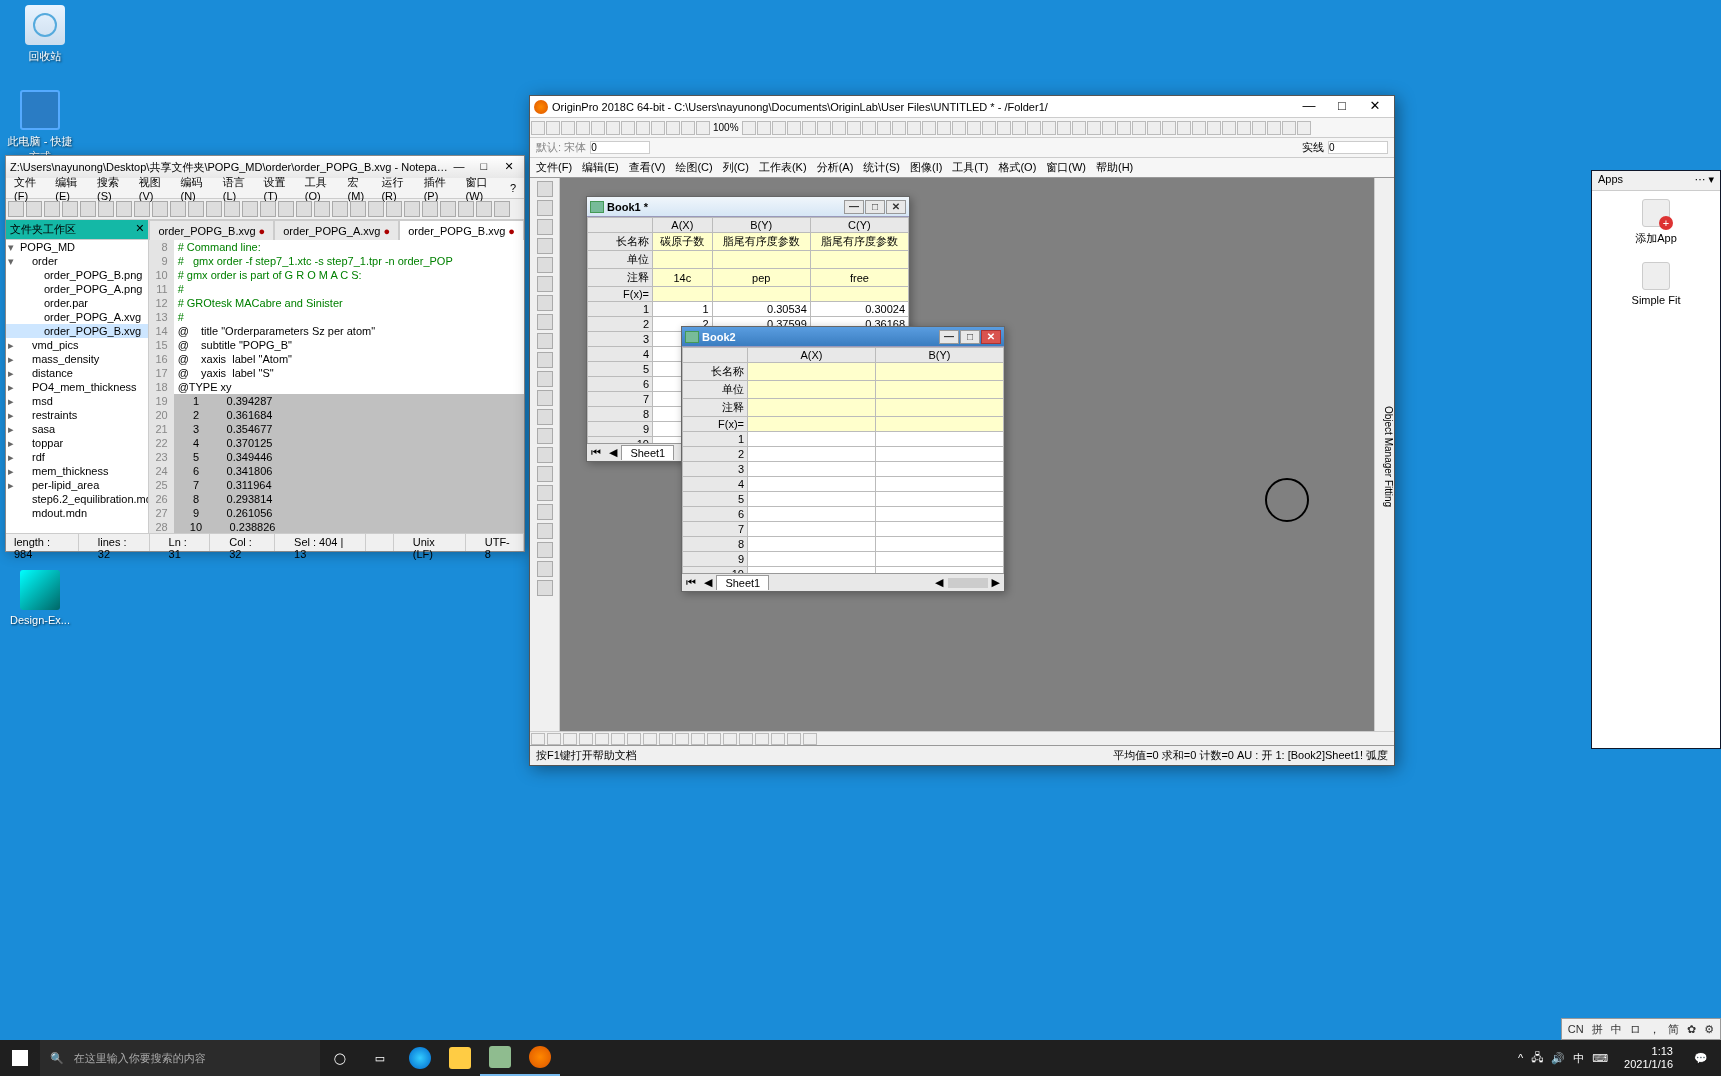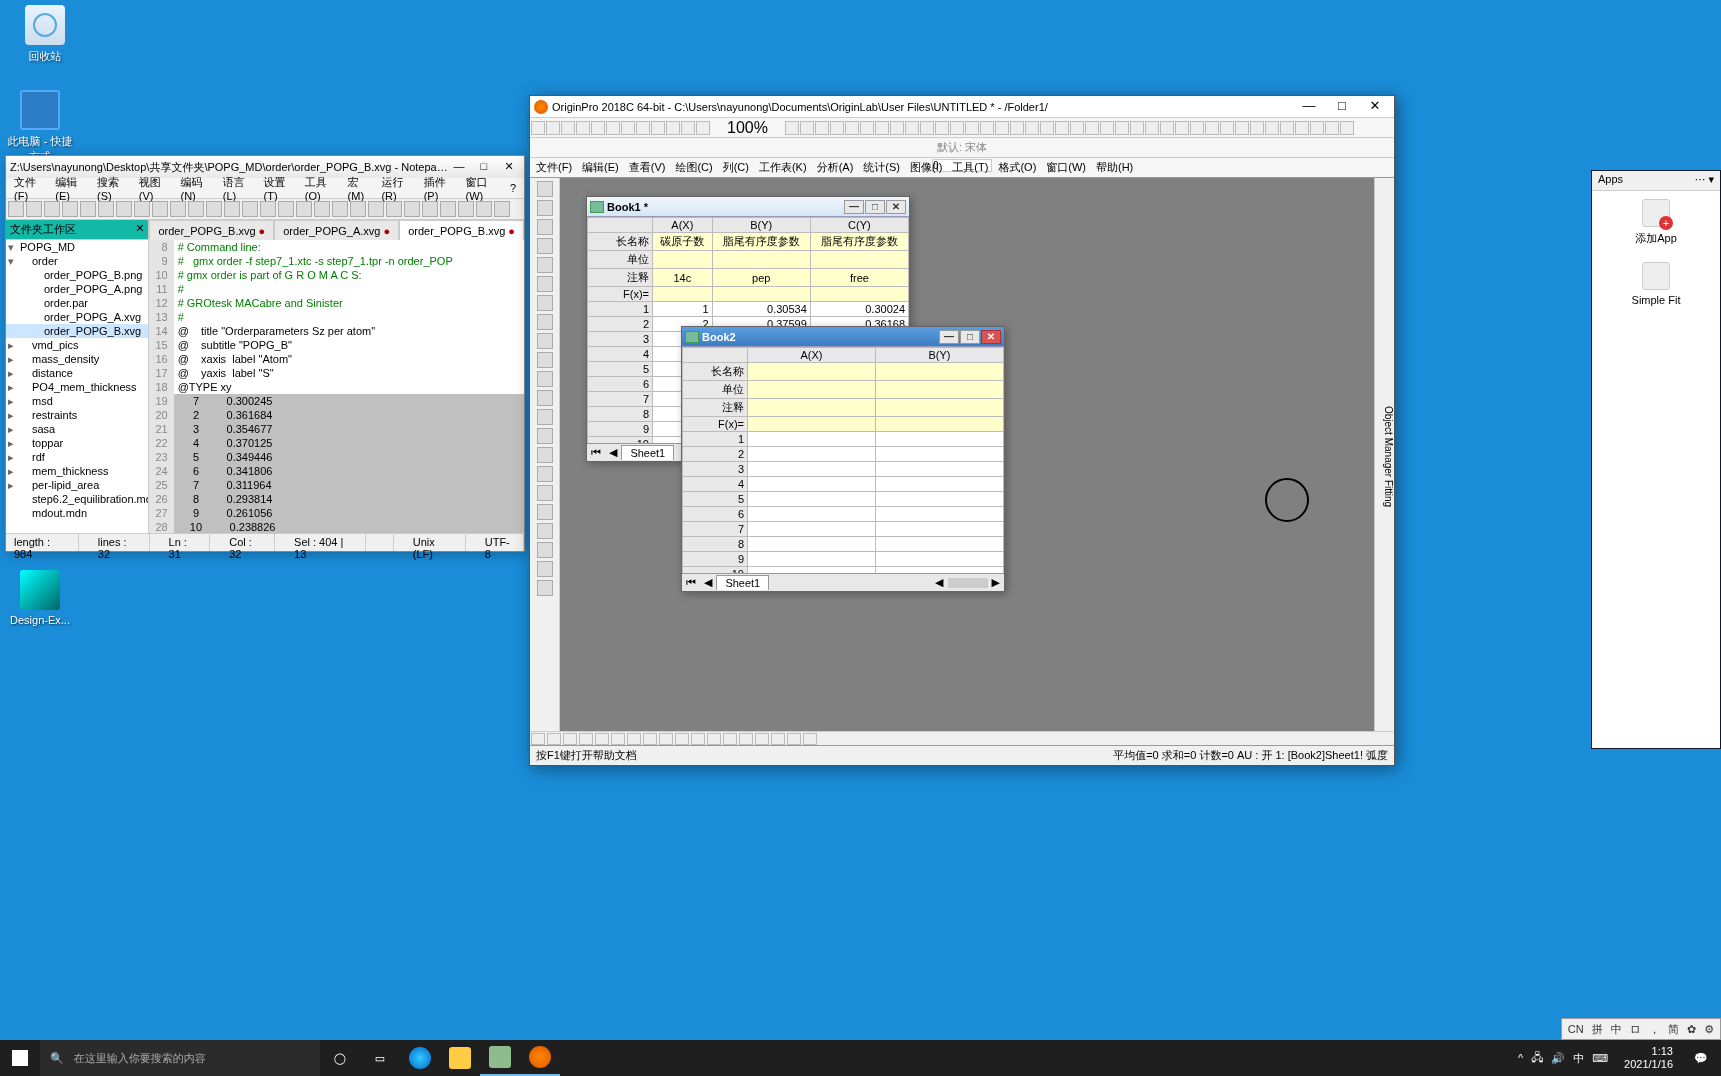--- a/index.html
+++ b/index.html
@@ -47,22 +47,22 @@
 .npp-status span { padding:2px 8px; border-right:1px solid #ccc; }
 
 
 .origin { position:absolute; left:529px; top:95px; width:866px; height:671px; background:#f0f0f0; border:1px solid #555; box-shadow:3px 3px 16px rgba(0,0,0,.4); }
 .origin-title { height:22px; background:#fff; border-bottom:1px solid #ccc; display:flex; align-items:center; padding:0 4px; font-size:11px; }
 .origin-title .logo { width:14px; height:14px; background:radial-gradient(#f80,#d50); border-radius:50%; margin-right:4px; }
 .origin-title .t { flex:1; }
 .origin-title .btns span { display:inline-block; width:30px; height:18px; text-align:center; cursor:pointer; font-size:13px; line-height:16px; }
 .origin-tb1 { height:20px; background:#f6f6f6; border-bottom:1px solid #ccc; display:flex; gap:1px; padding:1px; align-items:center;}
 .origin-tb1 .tb { width:14px; height:14px; background:#eee; border:1px solid #bbb; font-size:8px; }
-.origin-tb1 .zoom { font-size:16px; padding:0 16px;}
-.origin-tb2 { height:20px; background:#f6f6f6; border-bottom:1px solid #ccc; display:flex; gap:4px; padding:2px 6px; align-items:center; font-size:11px;flex-direction:column;}
+.origin-tb1 .zoom { font-size:10px; padding:0 2px;}
+.origin-tb2 { height:20px; background:#f6f6f6; border-bottom:1px solid #ccc; display:flex; gap:4px; padding:2px 6px; align-items:center; font-size:11px;}
 .origin-tb2 input{ font-size:10px; width:60px; border:1px solid #ccc;}
 .origin-menu { height:20px; background:#f6f6f6; border-bottom:1px solid #999; display:flex; padding:0 6px; gap:10px; align-items:center; }
 .origin-menu span { cursor:pointer; font-size:11px; }
 .origin-body { display:flex; height:calc(100% - 116px); }
 .origin-ltb { width:30px; background:#f0f0f0; border-right:1px solid #ccc; }
 .origin-ltb .vi { width:16px; height:16px; margin:3px auto; background:#ddd; border:1px solid #aaa;}
 .origin-mdi { flex:1; background:#808080; position:relative; overflow:hidden; }
 .origin-rtb { width:20px; background:#f0f0f0; border-left:1px solid #ccc; writing-mode:vertical-rl; text-align:center; font-size:10px; padding-top:4px;}
 .origin-apps { position:absolute; right:0; top:170px; width:130px; height:579px; background:#fff; border:1px solid #0f172a; }
 .origin-apps-hdr { height:20px; background:#f0f0f0; border-bottom:1px solid #ccc; padding:2px 6px; font-size:11px; display:flex; justify-content:space-between;}
@@ -255,21 +255,21 @@
             <div class="comment">#   gmx order -f step7_1.xtc -s step7_1.tpr -n order_POP</div>
             <div class="comment"># gmx order is part of G R O M A C S:</div>
             <div class="comment">#</div>
             <div class="comment"># GROtesk MACabre and Sinister</div>
             <div class="comment">#</div>
             <div class="">@    title "Orderparameters Sz per atom"</div>
             <div class="">@    subtitle "POPG_B"</div>
             <div class="">@    xaxis  label "Atom"</div>
             <div class="">@    yaxis  label "S"</div>
             <div class="">@TYPE xy</div>
-            <div class="sel">     7         0.300245</div>
+            <div class="sel">     1         0.394287</div>
             <div class="sel">     2         0.361684</div>
             <div class="sel">     3         0.354677</div>
             <div class="sel">     4         0.370125</div>
             <div class="sel">     5         0.349446</div>
             <div class="sel">     6         0.341806</div>
             <div class="sel">     7         0.311964</div>
             <div class="sel">     8         0.293814</div>
             <div class="sel">     9         0.261056</div>
             <div class="sel">    10         0.238826</div>
           </div>

